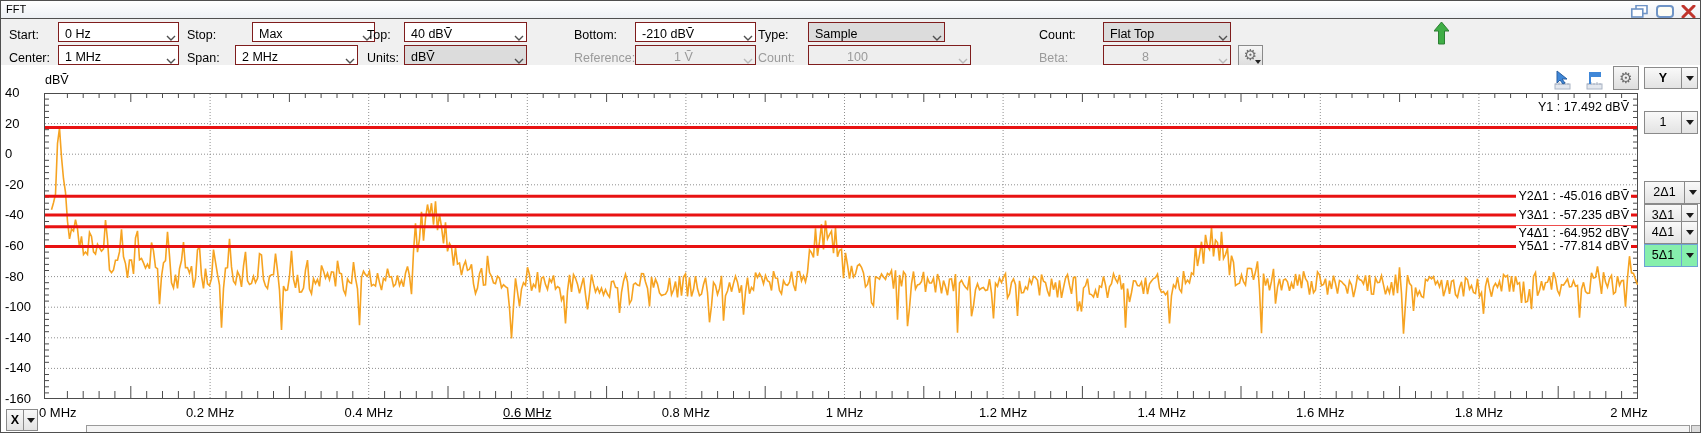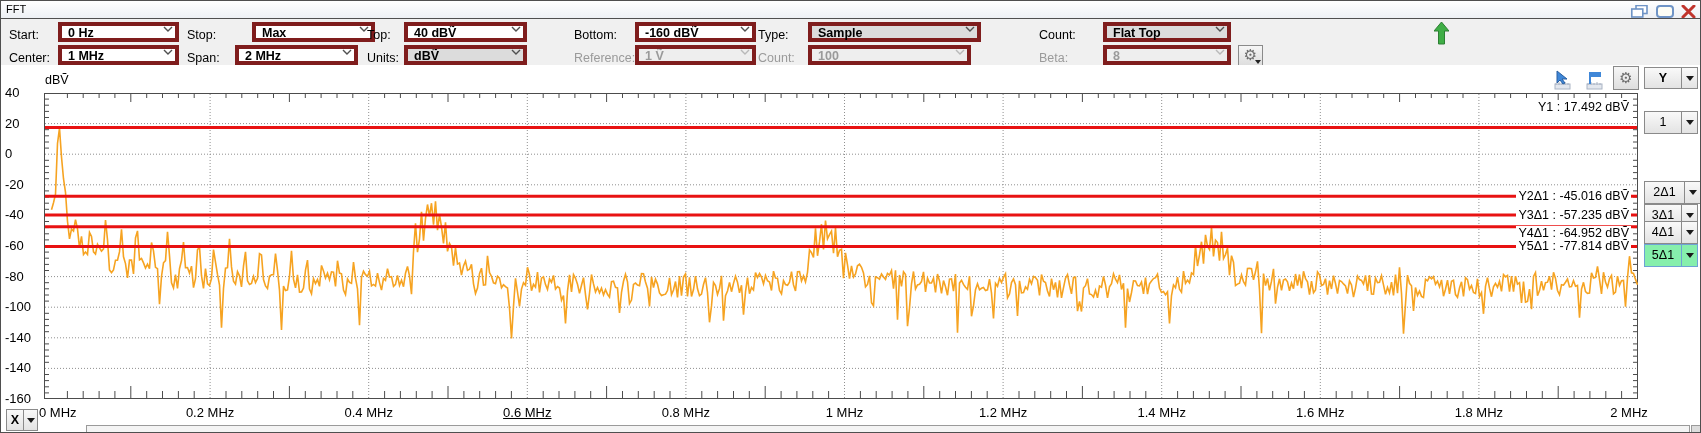--- a/index.html
+++ b/index.html
@@ -8,26 +8,26 @@
        font-family:"Liberation Sans","DejaVu Sans",sans-serif;color:#000;overflow:hidden;}
   
   .titlebar{position:absolute;left:0;top:0;width:100%;height:18px;
             background:linear-gradient(#ffffff,#edf0f4);border-bottom:1px solid #4f4f4f;}
   .titlebar .title{position:absolute;left:5px;top:2px;font-size:11px;}
   .tbico{position:absolute;top:3px;width:18px;height:13px;cursor:pointer;}
   
   .toolbar{position:absolute;left:0;top:18px;width:100%;height:46px;background:#f0f0f0;}
   .flabel{position:absolute;font-size:12.5px;line-height:20px;white-space:nowrap;}
   .flabel.disabled{color:#9a9a9a;}
-  .combo{position:absolute;height:20px;background:#fff;border:4px solid #7f1d1d;
-         display:flex;align-items:flex-start;cursor:default;font-weight:bold;}
+  .combo{position:absolute;height:20px;background:#fff;border:1px solid #7f1d1d;
+         display:flex;align-items:flex-end;cursor:default;}
   .combo .txt{flex:1;padding:0 2px 0 6px;font-size:12.5px;white-space:nowrap;overflow:hidden;}
   .combo .chev{width:15px;color:#505050;display:flex;align-items:center;justify-content:center;}
   .combo.gray{background:#dcdcdc;}
-  .combo.disabled{background:#eeeeee;}
+  .combo.disabled{background:#eeeeee;padding-left:32px;}
   .combo.disabled .txt{color:#9a9a9a;}
   .combo.disabled .chev{color:#b9b9b9;}
   .row1l{top:6px;} .row1c{top:3px;} .row2l{top:29px;} .row2c{top:26px;}
   .gearbtn{position:absolute;background:linear-gradient(#f6f6f6,#dedede);border:1px solid #8a8a8a;
            display:flex;align-items:center;justify-content:center;cursor:pointer;}
   .gearbtn .g{font-size:15px;color:#6e6e6e;line-height:1;font-family:"DejaVu Sans",sans-serif;}
   .gearbtn .mini{position:absolute;right:1px;bottom:1px;width:0;height:0;
                  border-left:3px solid transparent;border-right:3px solid transparent;border-top:4px solid #222;}
   
   .chart{position:absolute;left:0;top:64px;width:100%;height:369px;background:#fff;}
@@ -99,29 +99,29 @@
     <div class="combo row1c" style="left:403px;width:123px">
         <span class="txt">40 dBṼ</span>
         <span class="chev">
           <svg width="10" height="6">
             <polyline points="1,1 5,5 9,1" fill="none" stroke="currentColor" stroke-width="1.4"></polyline>
           </svg>
         </span>
       </div>
     <span class="flabel row1l" style="left:573px">Bottom:</span>
     <div class="combo row1c" style="left:634px;width:121px">
-        <span class="txt">-160 dBṼ</span>
+        <span class="txt">-210 dBṼ</span>
         <span class="chev">
           <svg width="10" height="6">
             <polyline points="1,1 5,5 9,1" fill="none" stroke="currentColor" stroke-width="1.4"></polyline>
           </svg>
         </span>
       </div>
     <span class="flabel row1l" style="left:757px">Type:</span>
-    <div class="combo gray row1c" style="left:807px;width:173px">
+    <div class="combo gray row1c" style="left:807px;width:137px">
         <span class="txt">Sample</span>
         <span class="chev">
           <svg width="10" height="6">
             <polyline points="1,1 5,5 9,1" fill="none" stroke="currentColor" stroke-width="1.4"></polyline>
           </svg>
         </span>
       </div>
     <span class="flabel row1l" style="left:1038px">Count:</span>
     <div class="combo gray row1c" style="left:1102px;width:128px">
         <span class="txt">Flat Top</span>

